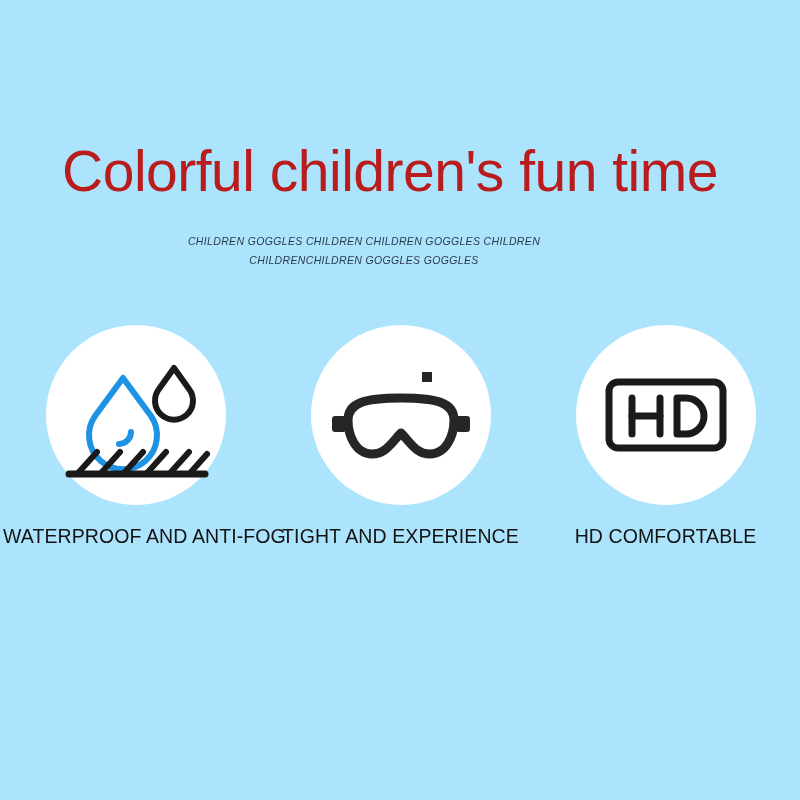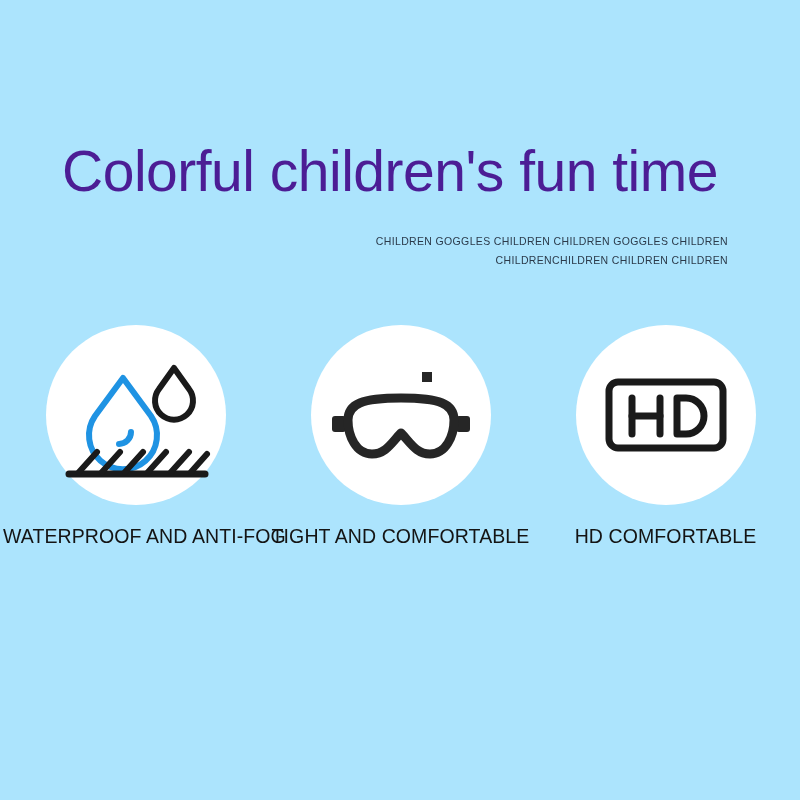--- a/index.html
+++ b/index.html
@@ -23,32 +23,33 @@
   
   #headline {
     position: absolute;
     left: 0;
     top: 140px;
     width: 780px;
     text-align: center;
     font-size: 57px;
     line-height: 62px;
     font-weight: 400;
-    color: #4c1d95;
+    color: #b91c1c;
     letter-spacing: -0.5px;
     white-space: nowrap;
   }
 
   
   #subhead {
     position: absolute;
     left: 0;
     top: 232px;
     width: 728px;
-    text-align: right;
+    text-align: center;
+    font-style: italic;
   }
   .subline {
     font-size: 10.5px;
     line-height: 19px;
     letter-spacing: 0.35px;
     color: #2b3a4a;
     white-space: nowrap;
   }
 
   
@@ -92,21 +93,21 @@
 </style>
 </head>
 <body>
 
 <div id="banner">
 
   <div id="headline">Colorful children's fun time</div>
 
   <div id="subhead">
     <div class="subline">CHILDREN GOGGLES CHILDREN CHILDREN GOGGLES CHILDREN</div>
-    <div class="subline">CHILDRENCHILDREN CHILDREN CHILDREN</div>
+    <div class="subline">CHILDRENCHILDREN GOGGLES GOGGLES</div>
   </div>
 
   <div id="features">
 
     <div class="feature f0">
       <div class="circle">
         <svg width="150" height="130" viewBox="0 0 150 130">
 
           <path d="M62 28 L90 66 A34 34 0 1 1 34 66 Z" fill="none" stroke="#1f93e3" stroke-width="6" stroke-linejoin="round" stroke-linecap="round"></path>
 
@@ -138,21 +139,21 @@
 
           <path d="M22 70
                    C22 54 36 48 75 48
                    C114 48 128 54 128 70
                    C128 86 120 104 104 104
                    C90 104 84 92 75 83
                    C66 92 60 104 46 104
                    C30 104 22 86 22 70 Z" fill="none" stroke="#262626" stroke-width="9" stroke-linejoin="round"></path>
         </svg>
       </div>
-      <div class="caption">TIGHT AND COMFORTABLE</div>
+      <div class="caption">TIGHT AND EXPERIENCE</div>
     </div>
 
     <div class="feature f2">
       <div class="circle">
         <svg width="150" height="130" viewBox="0 0 150 130">
           <rect x="18" y="32" width="114" height="66" rx="9" ry="9" fill="none" stroke="#1a1a1a" stroke-width="7"></rect>
 
           <line x1="41" y1="48" x2="41" y2="84" stroke="#1a1a1a" stroke-width="7" stroke-linecap="round"></line>
           <line x1="69" y1="48" x2="69" y2="84" stroke="#1a1a1a" stroke-width="7" stroke-linecap="round"></line>
           <line x1="41" y1="66" x2="69" y2="66" stroke="#1a1a1a" stroke-width="7" stroke-linecap="round"></line>

